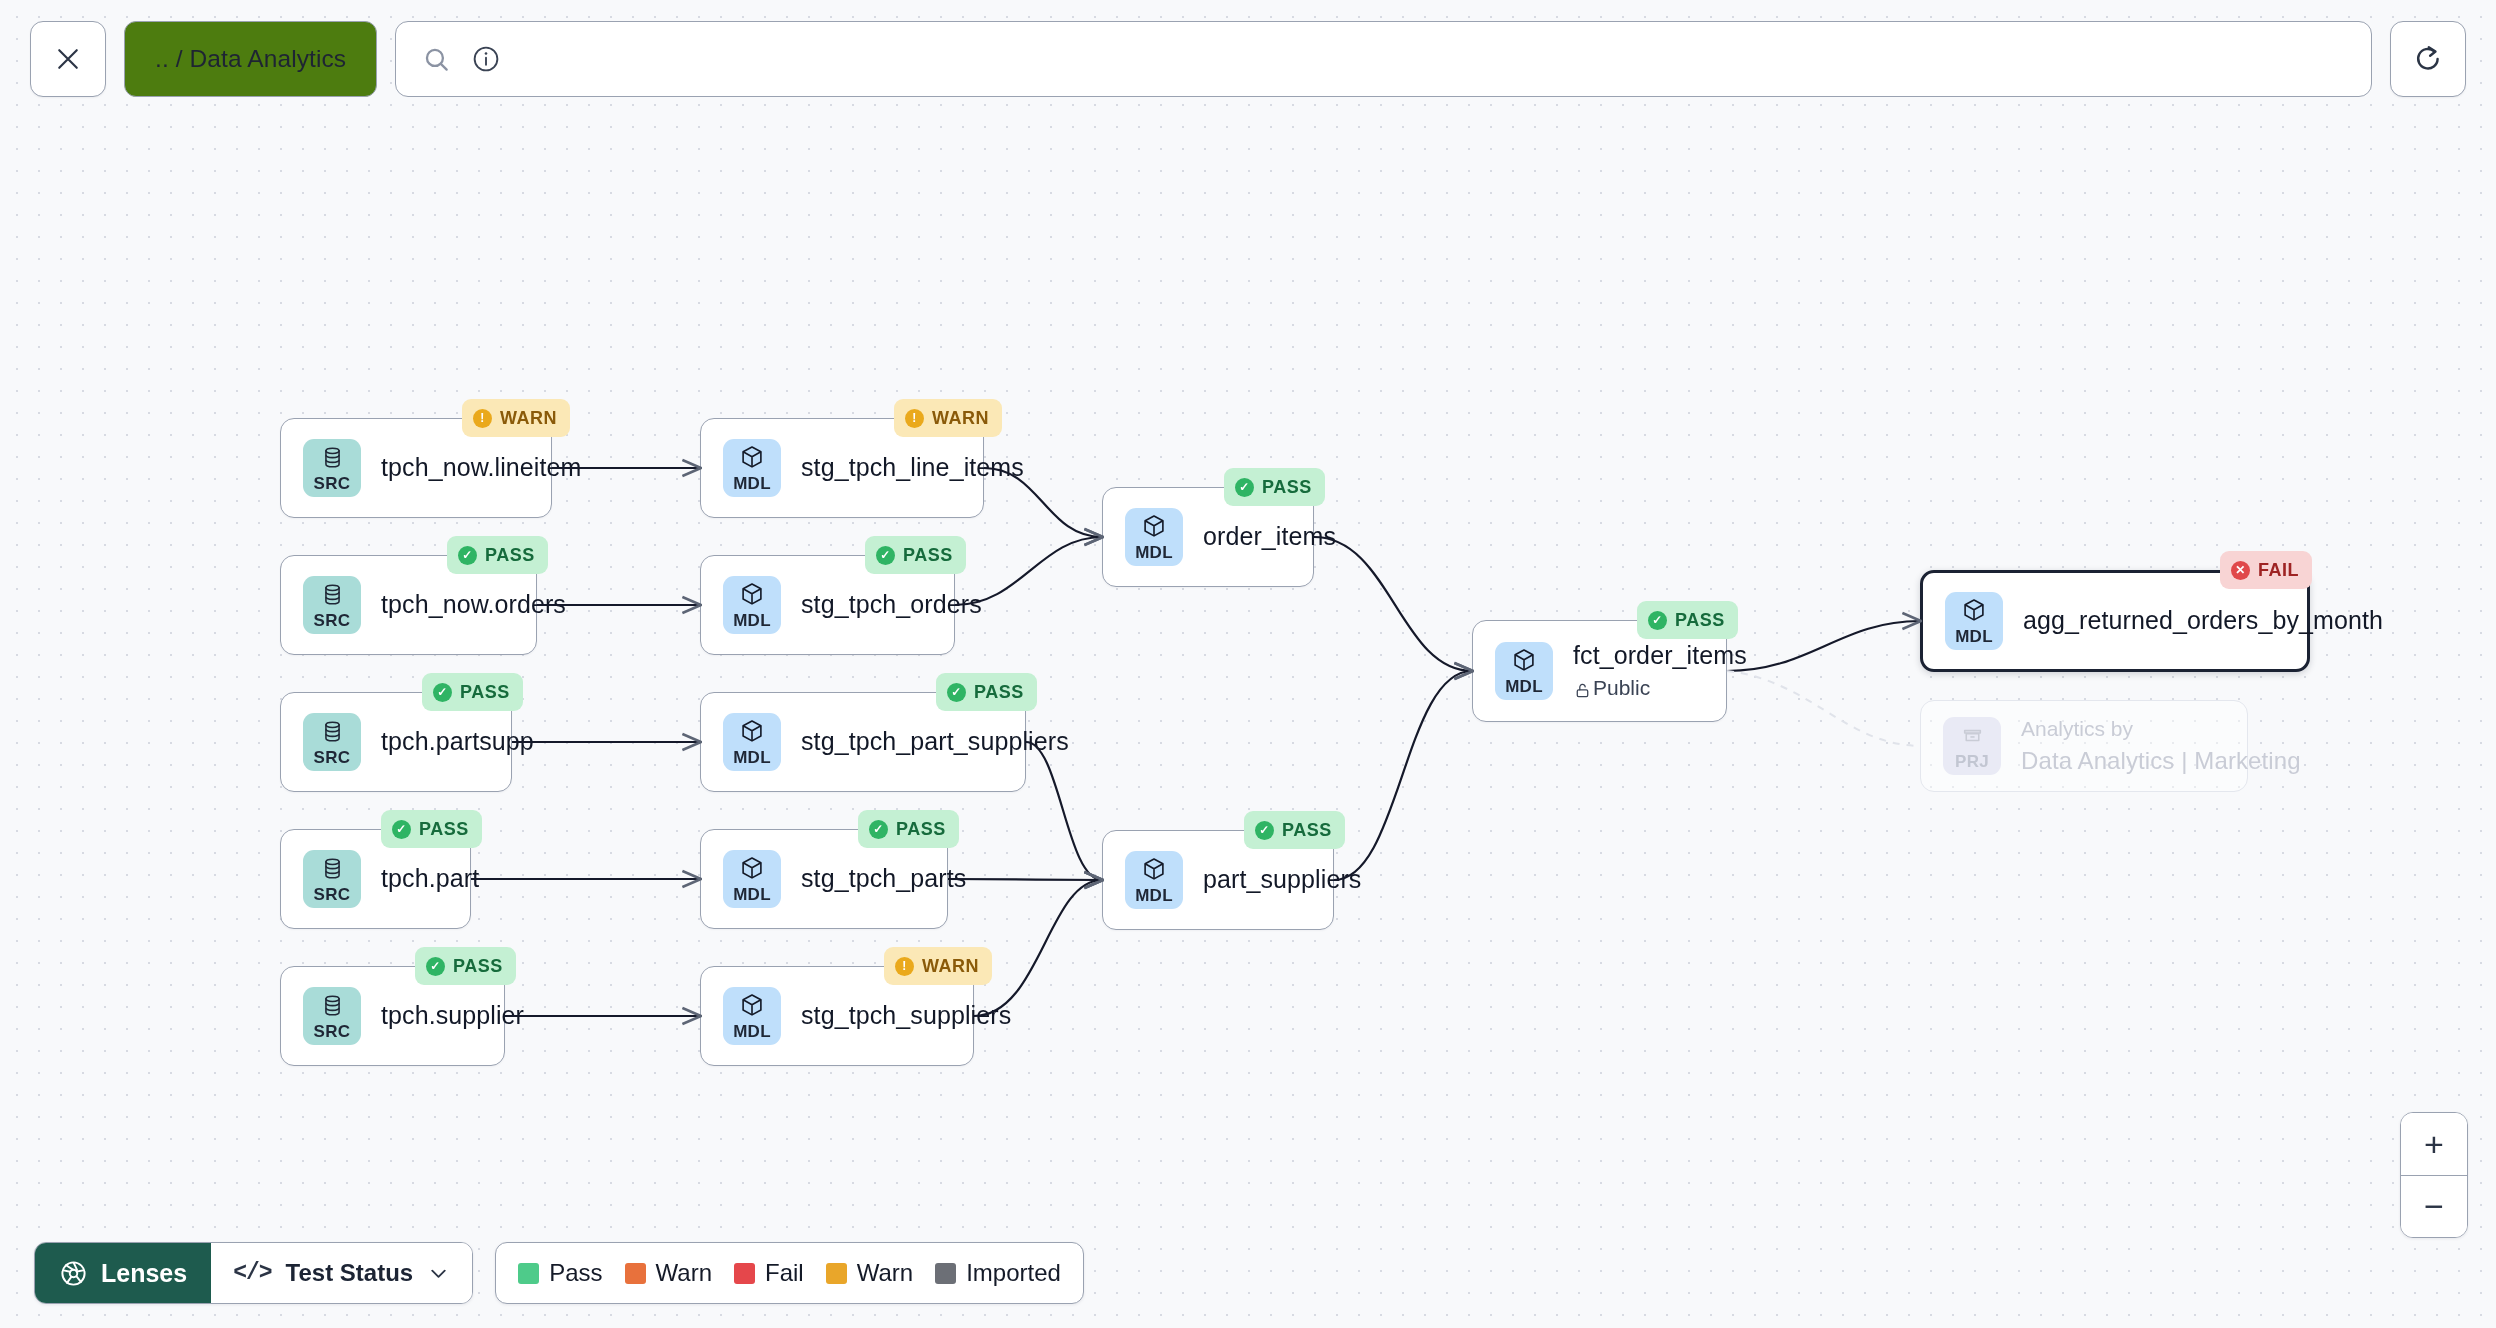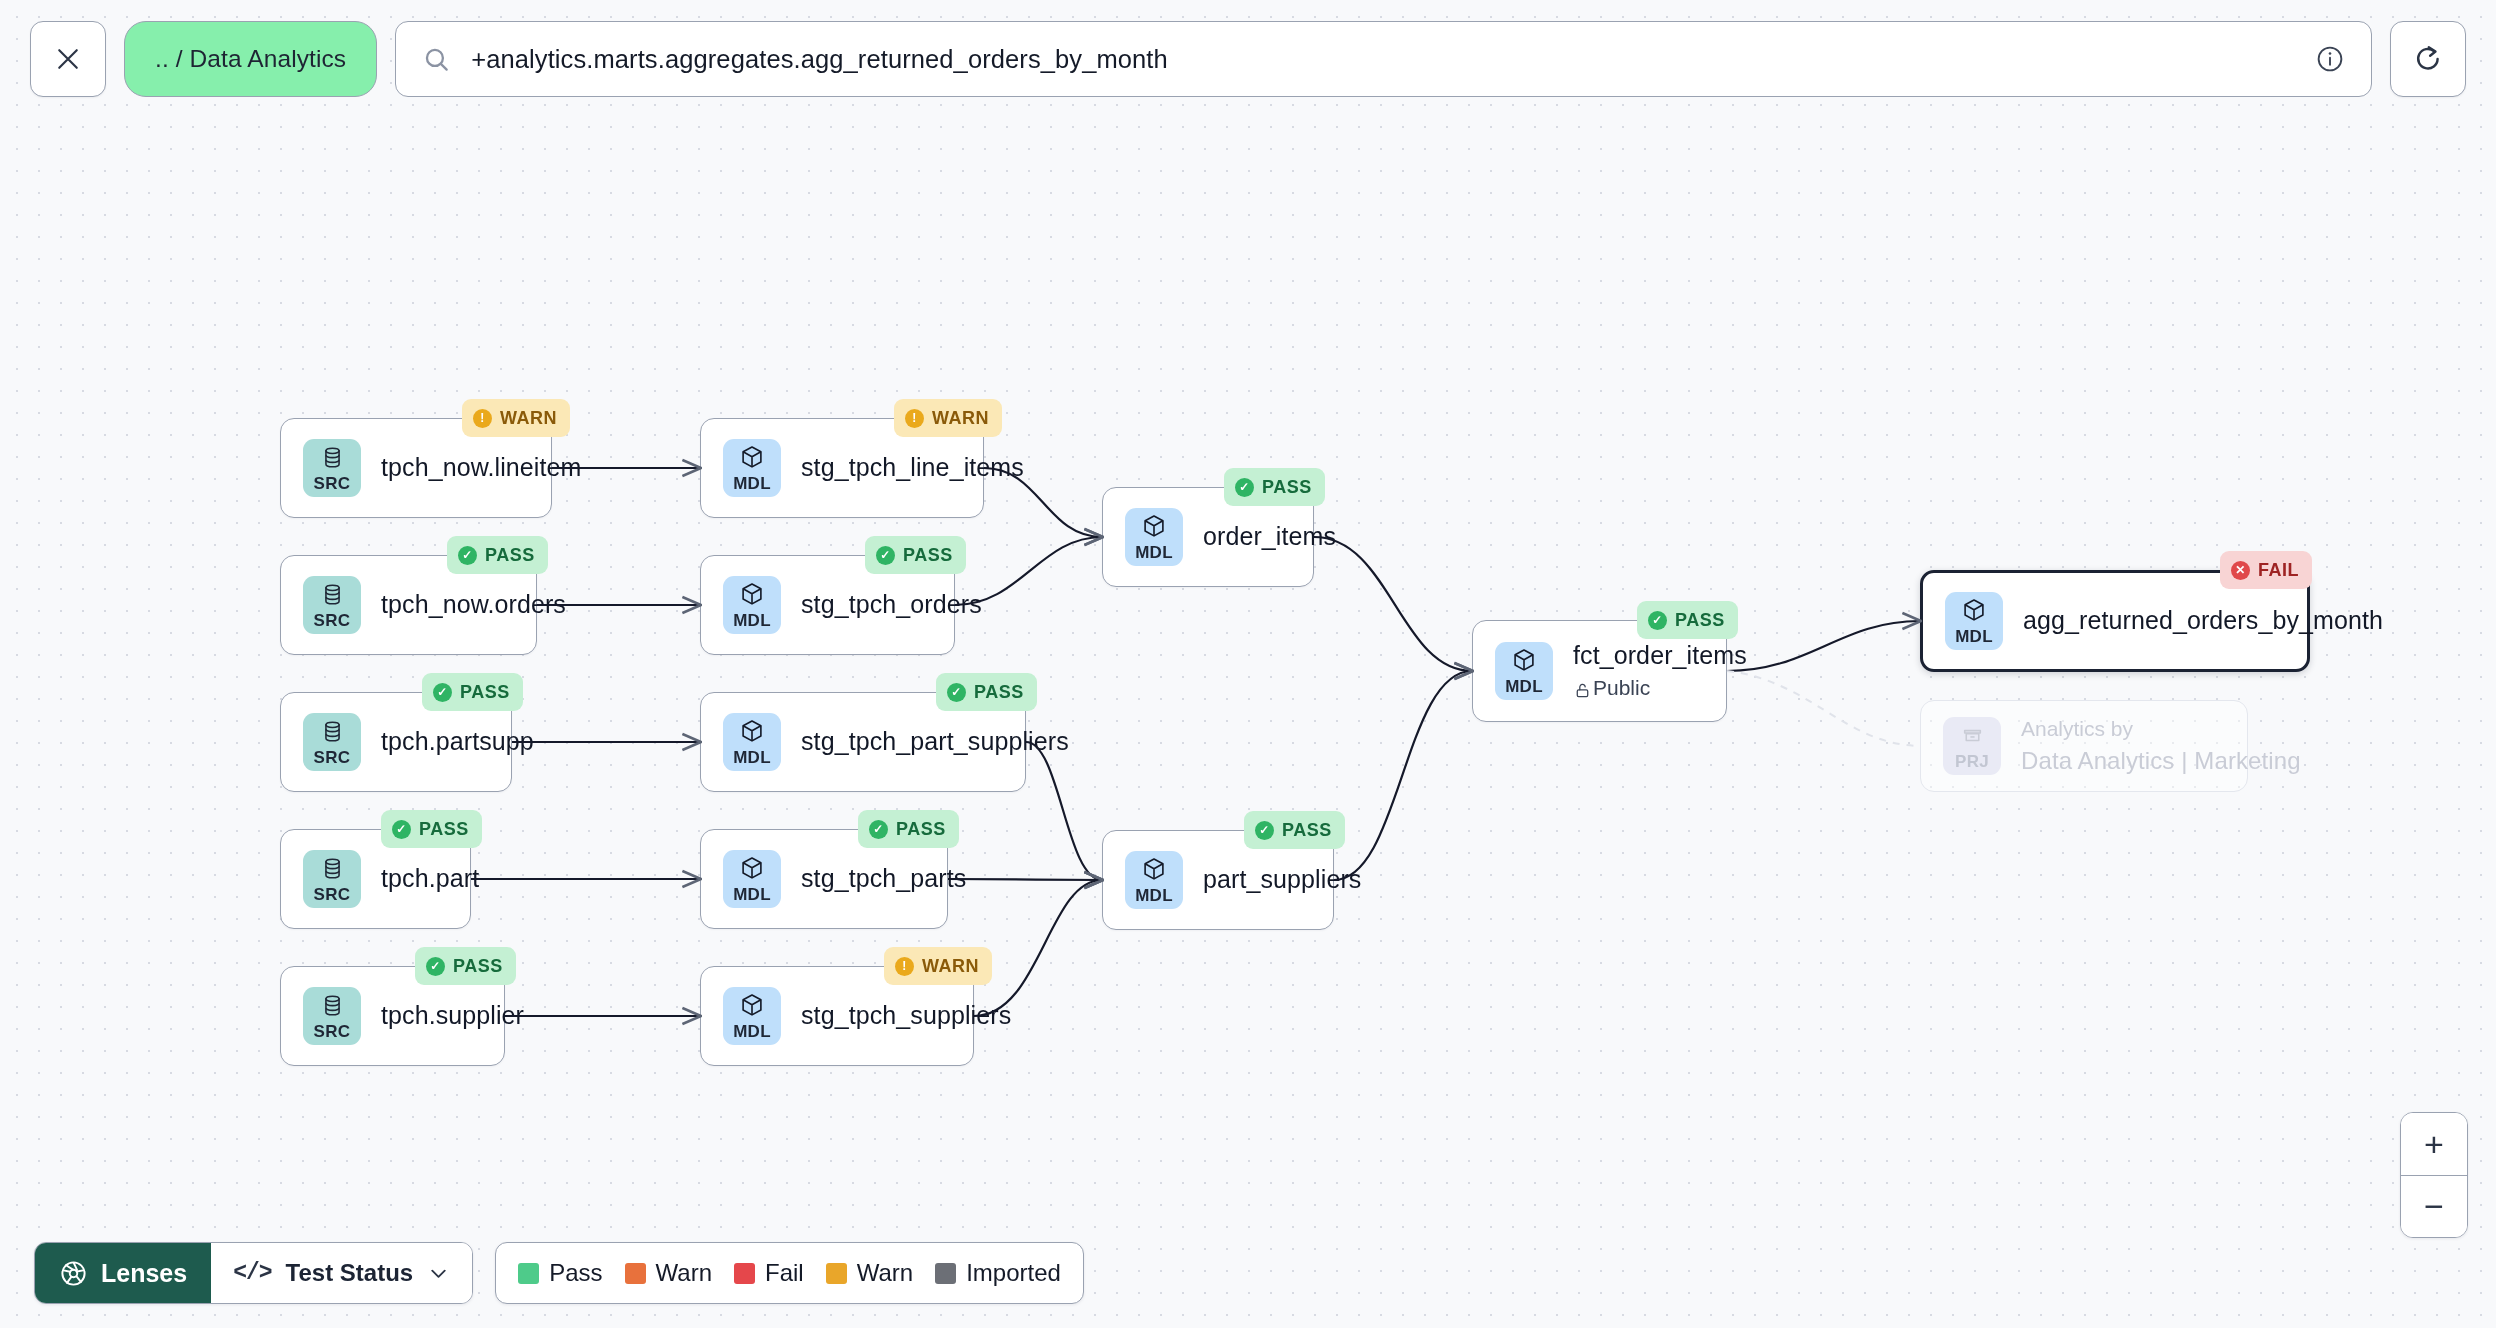--- a/index.html
+++ b/index.html
@@ -54,23 +54,23 @@
     align-items: center;
     justify-content: center;
     color: #2b3445;
     cursor: pointer;
     box-shadow: 0 1px 2px rgba(20,28,45,.05);
   }
 
   .tb-breadcrumb {
     height: 76px;
     padding: 0 30px;
-    background: #86efac;
+    background: #4d7c0f;
     border: 1.6px solid #9aa2b1;
-    border-radius: 22px;
+    border-radius: 12px;
     display: flex;
     align-items: center;
     justify-content: center;
     font-size: 24.5px;
     color: #1e2433;
     letter-spacing: .1px;
     white-space: nowrap;
     cursor: pointer;
   }
 
@@ -356,21 +356,20 @@
       <span>.. / Data Analytics</span>
     </div>
 
     <div class="tb-search">
       <span>
         <svg class="icon-svg" width="29" height="29" viewBox="0 0 24 24" fill="none" stroke="#8b93a3" stroke-width="1.9" stroke-linecap="round">
           <circle cx="10.7" cy="10.7" r="6.6"></circle>
           <path d="M15.6 15.6 L20.4 20.4"></path>
         </svg>
       </span>
-      <span class="search-val" placeholder="Search lineage">+analytics.marts.aggregates.agg_returned_orders_by_month</span>
       <span>
         <svg class="icon-svg" width="30" height="30" viewBox="0 0 24 24" fill="none" stroke="#3a4354" stroke-width="1.5">
           <circle cx="12" cy="12" r="9.1"></circle>
           <path d="M12 11 L12 16.6" stroke-linecap="round"></path>
           <circle cx="12" cy="7.6" r="1.05" fill="#3a4354" stroke="none"></circle>
         </svg>
       </span>
     </div>
 
     <div class="tb-btn">

